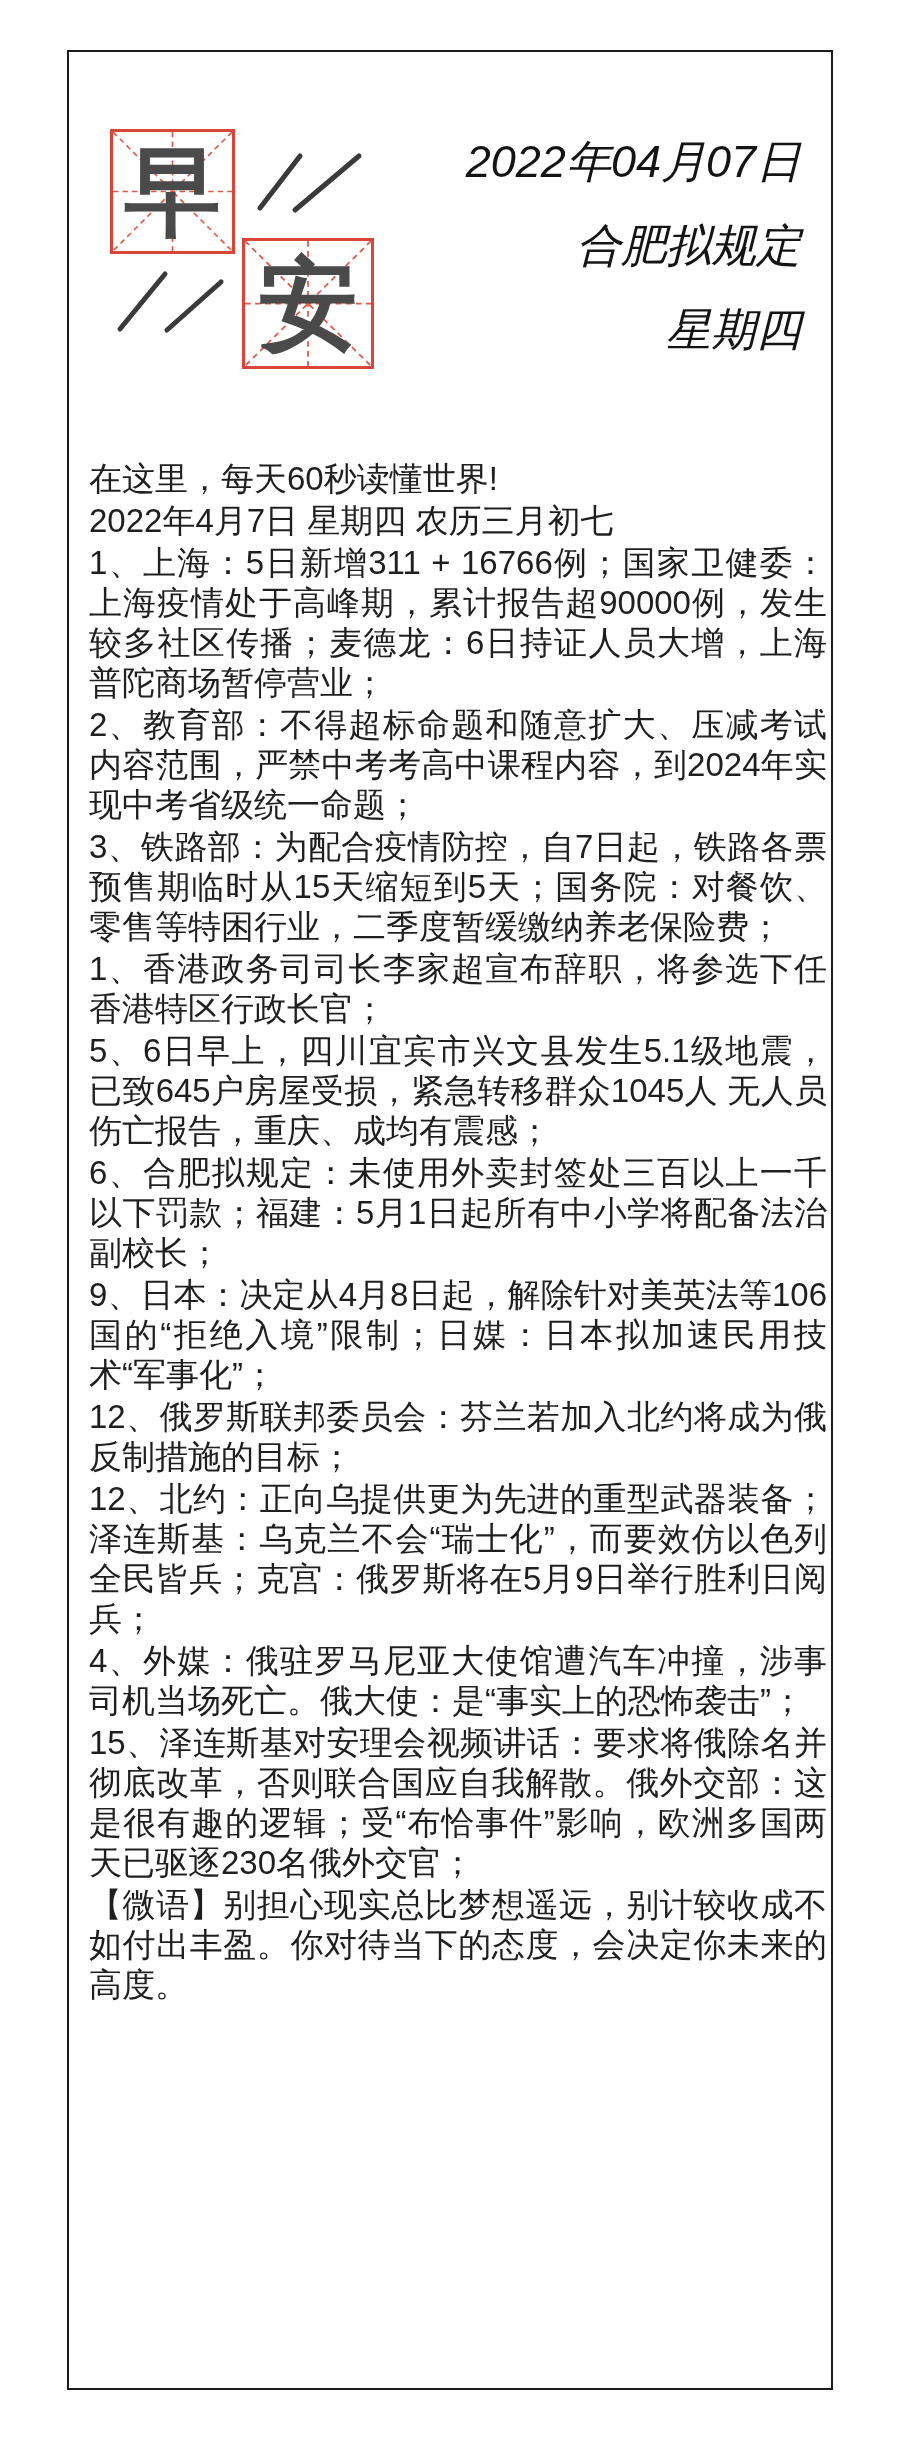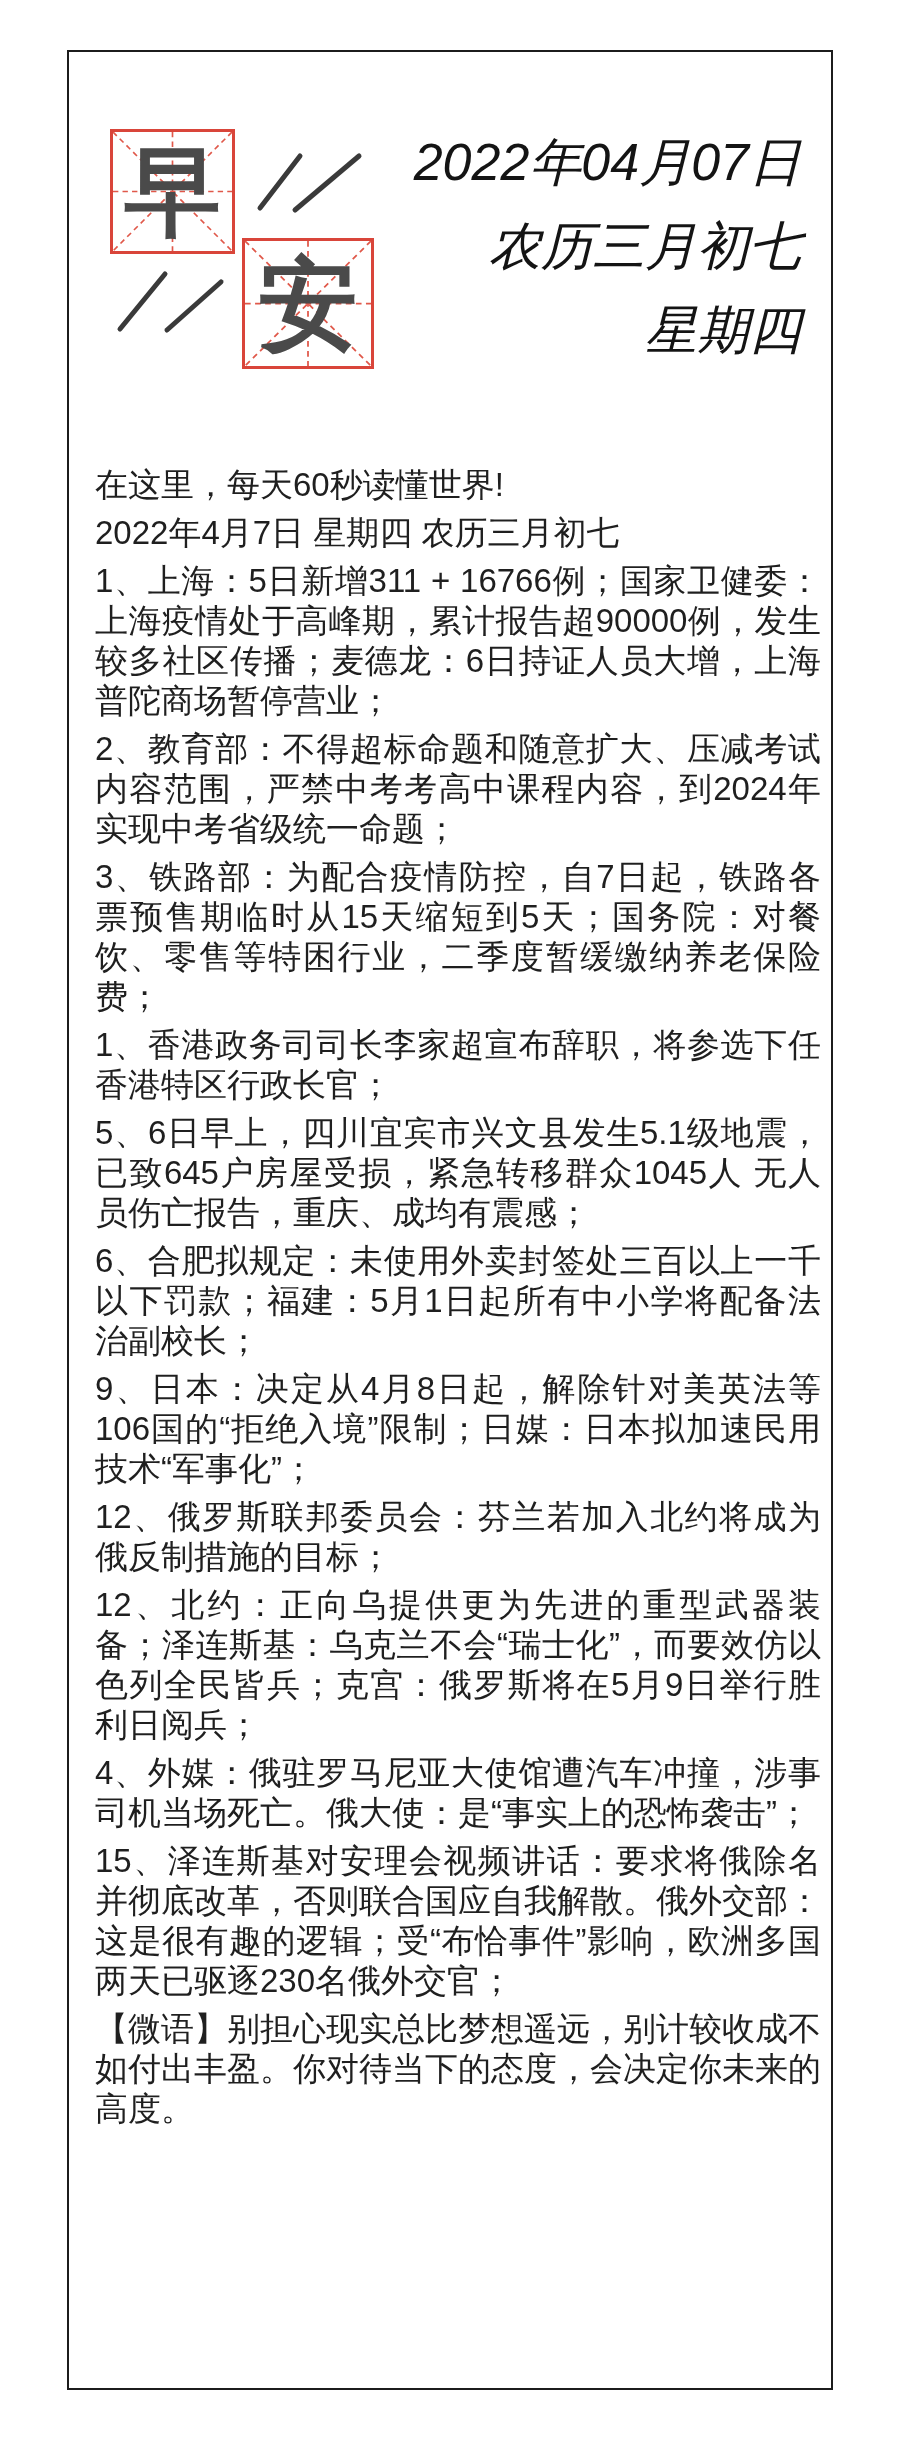--- a/index.html
+++ b/index.html
@@ -36,35 +36,35 @@
   .box-an{left:173px;top:186px;width:132px;height:131px;}
   .box-an .char{font-size:100px;}
   .slashes{position:absolute;}
   .slashes-1{left:186px;top:98px;}
   .slashes-2{left:46px;top:216px;}
   .date-block{
     position:absolute;
     top:68px;right:30px;
     text-align:right;
     color:#141414;
-    font-size:52px;
+    font-size:45px;
     line-height:84px;
     font-style:italic;
     white-space:nowrap;
   }
   .body-text{
     position:absolute;
     left:18px;top:405px;
     width:742px;
     color:#1f1f1f;
     font-size:33px;
     line-height:40px;
     text-align:justify;
   }
-  .body-text p{margin:8px;padding:0;}
+  .body-text p{margin:2px;padding:0;}
 </style>
 </head>
 <body>
 
 <div class="canvas">
   <div class="frame">
 
     <div class="mizige box-zao">
       <svg viewBox="0 0 100 100" preserveAspectRatio="none">
         <g stroke="#e0584a" stroke-width="1.4" stroke-dasharray="4.5,3.5" vector-effect="non-scaling-stroke">
@@ -98,21 +98,21 @@
 
     <svg class="slashes slashes-2" width="110" height="66" viewBox="0 0 110 66">
       <g stroke="#3a3a3a" stroke-width="5" stroke-linecap="round">
         <line x1="5" y1="61" x2="50" y2="6"></line>
         <line x1="52" y1="62" x2="106" y2="14"></line>
       </g>
     </svg>
 
     <div class="date-block">
       <div>2022年04月07日</div>
-      <div>农历三月初七</div>
+      <div>合肥拟规定</div>
       <div>星期四</div>
     </div>
 
     <div class="body-text">
       <p>在这里，每天60秒读懂世界!</p>
       <p>2022年4月7日 星期四 农历三月初七</p>
       <p>1、上海：5日新增311 + 16766例；国家卫健委：上海疫情处于高峰期，累计报告超90000例，发生较多社区传播；麦德龙：6日持证人员大增，上海普陀商场暂停营业；</p>
       <p>2、教育部：不得超标命题和随意扩大、压减考试内容范围，严禁中考考高中课程内容，到2024年实现中考省级统一命题；</p>
       <p>3、铁路部：为配合疫情防控，自7日起，铁路各票预售期临时从15天缩短到5天；国务院：对餐饮、零售等特困行业，二季度暂缓缴纳养老保险费；</p>
       <p>1、香港政务司司长李家超宣布辞职，将参选下任香港特区行政长官；</p>

